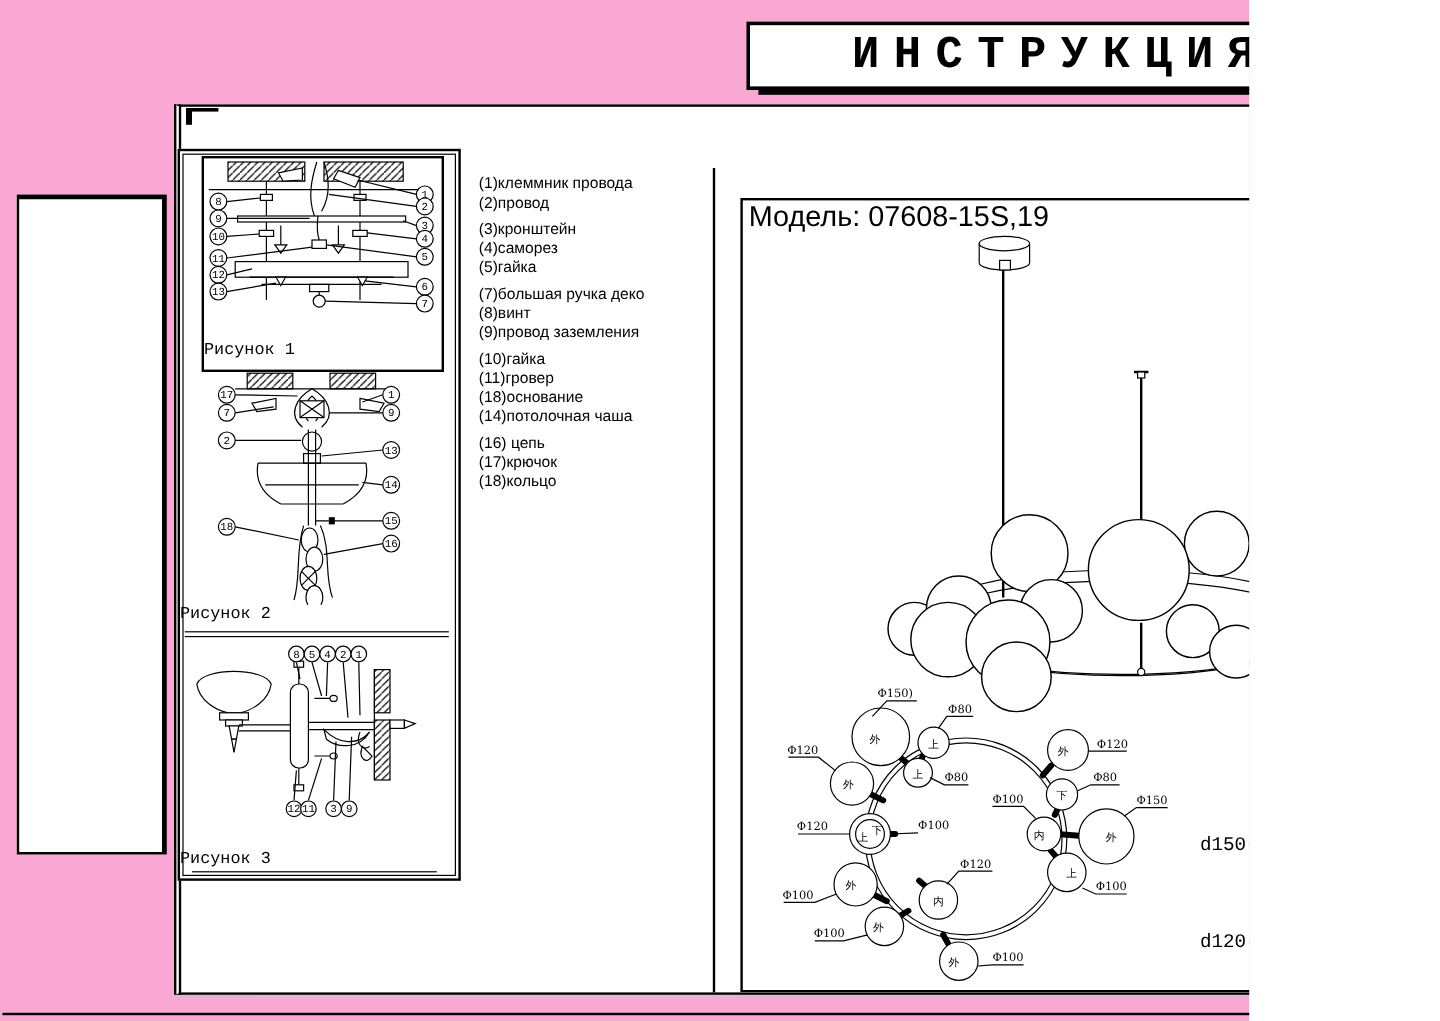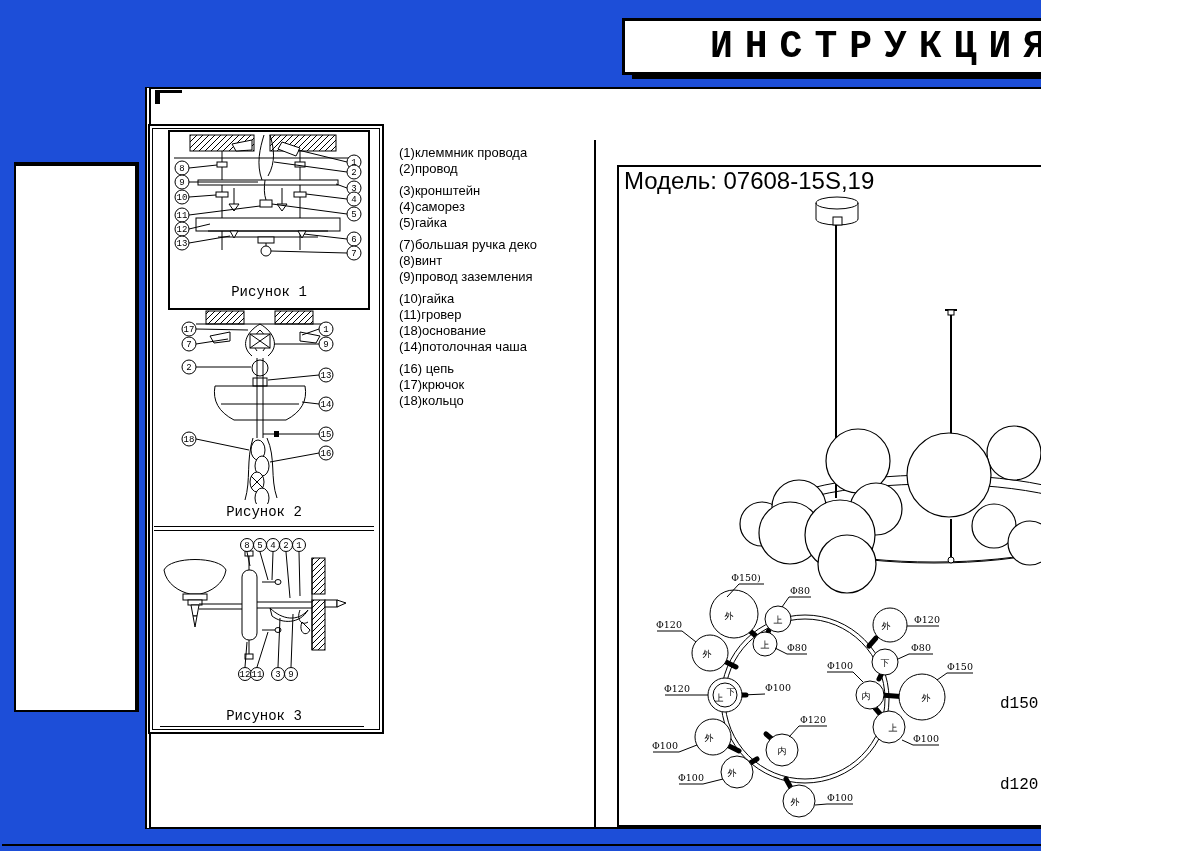--- a/index.html
+++ b/index.html
@@ -1,36 +1,36 @@
 <!DOCTYPE html>
 <html><head>
 <meta charset="utf-8">
 <style>
   html,body{margin:0;padding:0;background:#fff;}
-  #stage{position:relative;width:1041px;height:851px;background:#1d4ed8;overflow:hidden;
+  #stage{position:relative;width:1041px;height:851px;background:#f9a8d4;overflow:hidden;
          font-family:"Liberation Sans",sans-serif;color:#000;}
   .abs{position:absolute;}
   
   #sheet-right{left:1190px;top:0;width:2px;height:847px;background:#000;}
   #sheet-bottom{left:2px;top:844px;width:1190px;height:2px;background:#000;}
   
   #main-page{left:145px;top:87px;width:1021px;height:738px;border:2px solid #000;border-left:6px double #000;background:#fff;}
   #corner-mark{left:155px;top:90px;width:22px;height:11px;border-top:3px solid #000;border-left:5px solid #000;}
   
   #title-box{left:622px;top:18px;width:518px;height:51px;border:3px solid #000;background:#fff;z-index:6;
              display:flex;align-items:center;justify-content:center;
              font-family:"Liberation Mono",monospace;font-weight:bold;font-size:38px;letter-spacing:12px;
              box-shadow:7px 7px 0 -3px #000;}
   
   #left-box{left:14px;top:162px;width:119px;height:544px;border:2px solid #000;border-top:4px solid #000;border-right:4px solid #000;background:#fff;}
   
   #figures-panel{left:148px;top:124px;width:232px;height:606px;border:2px solid #000;background:#fff;z-index:3;}
   #figures-panel:before{content:"";position:absolute;left:2px;top:2px;right:2px;bottom:2px;border:1px solid #000;pointer-events:none;}
   #fig1-box{left:18px;top:4px;width:198px;height:176px;border:2px solid #000;}
-  .fig-caption{font-family:"Liberation Mono",monospace;font-size:14px;text-align:center;width:100%;}
+  .fig-caption{font-family:"Liberation Mono",monospace;font-size:14px;width:100%;}
   #fig1-caption{left:0;top:152px;}
   #fig2-area{left:0;top:184px;width:228px;height:224px;}
   #fig2-caption{left:0;top:194px;}
   #fig2-sep1{left:4px;top:216px;width:220px;height:1px;background:#000;}
   #fig2-sep2{left:4px;top:220px;width:220px;height:1px;background:#000;}
   #fig3-area{left:0;top:224px;width:228px;height:382px;}
   #fig3-caption{left:0;top:350px;}
   #fig3-underline{left:10px;top:372px;width:204px;height:1px;background:#000;}
   svg{display:block;}
   

